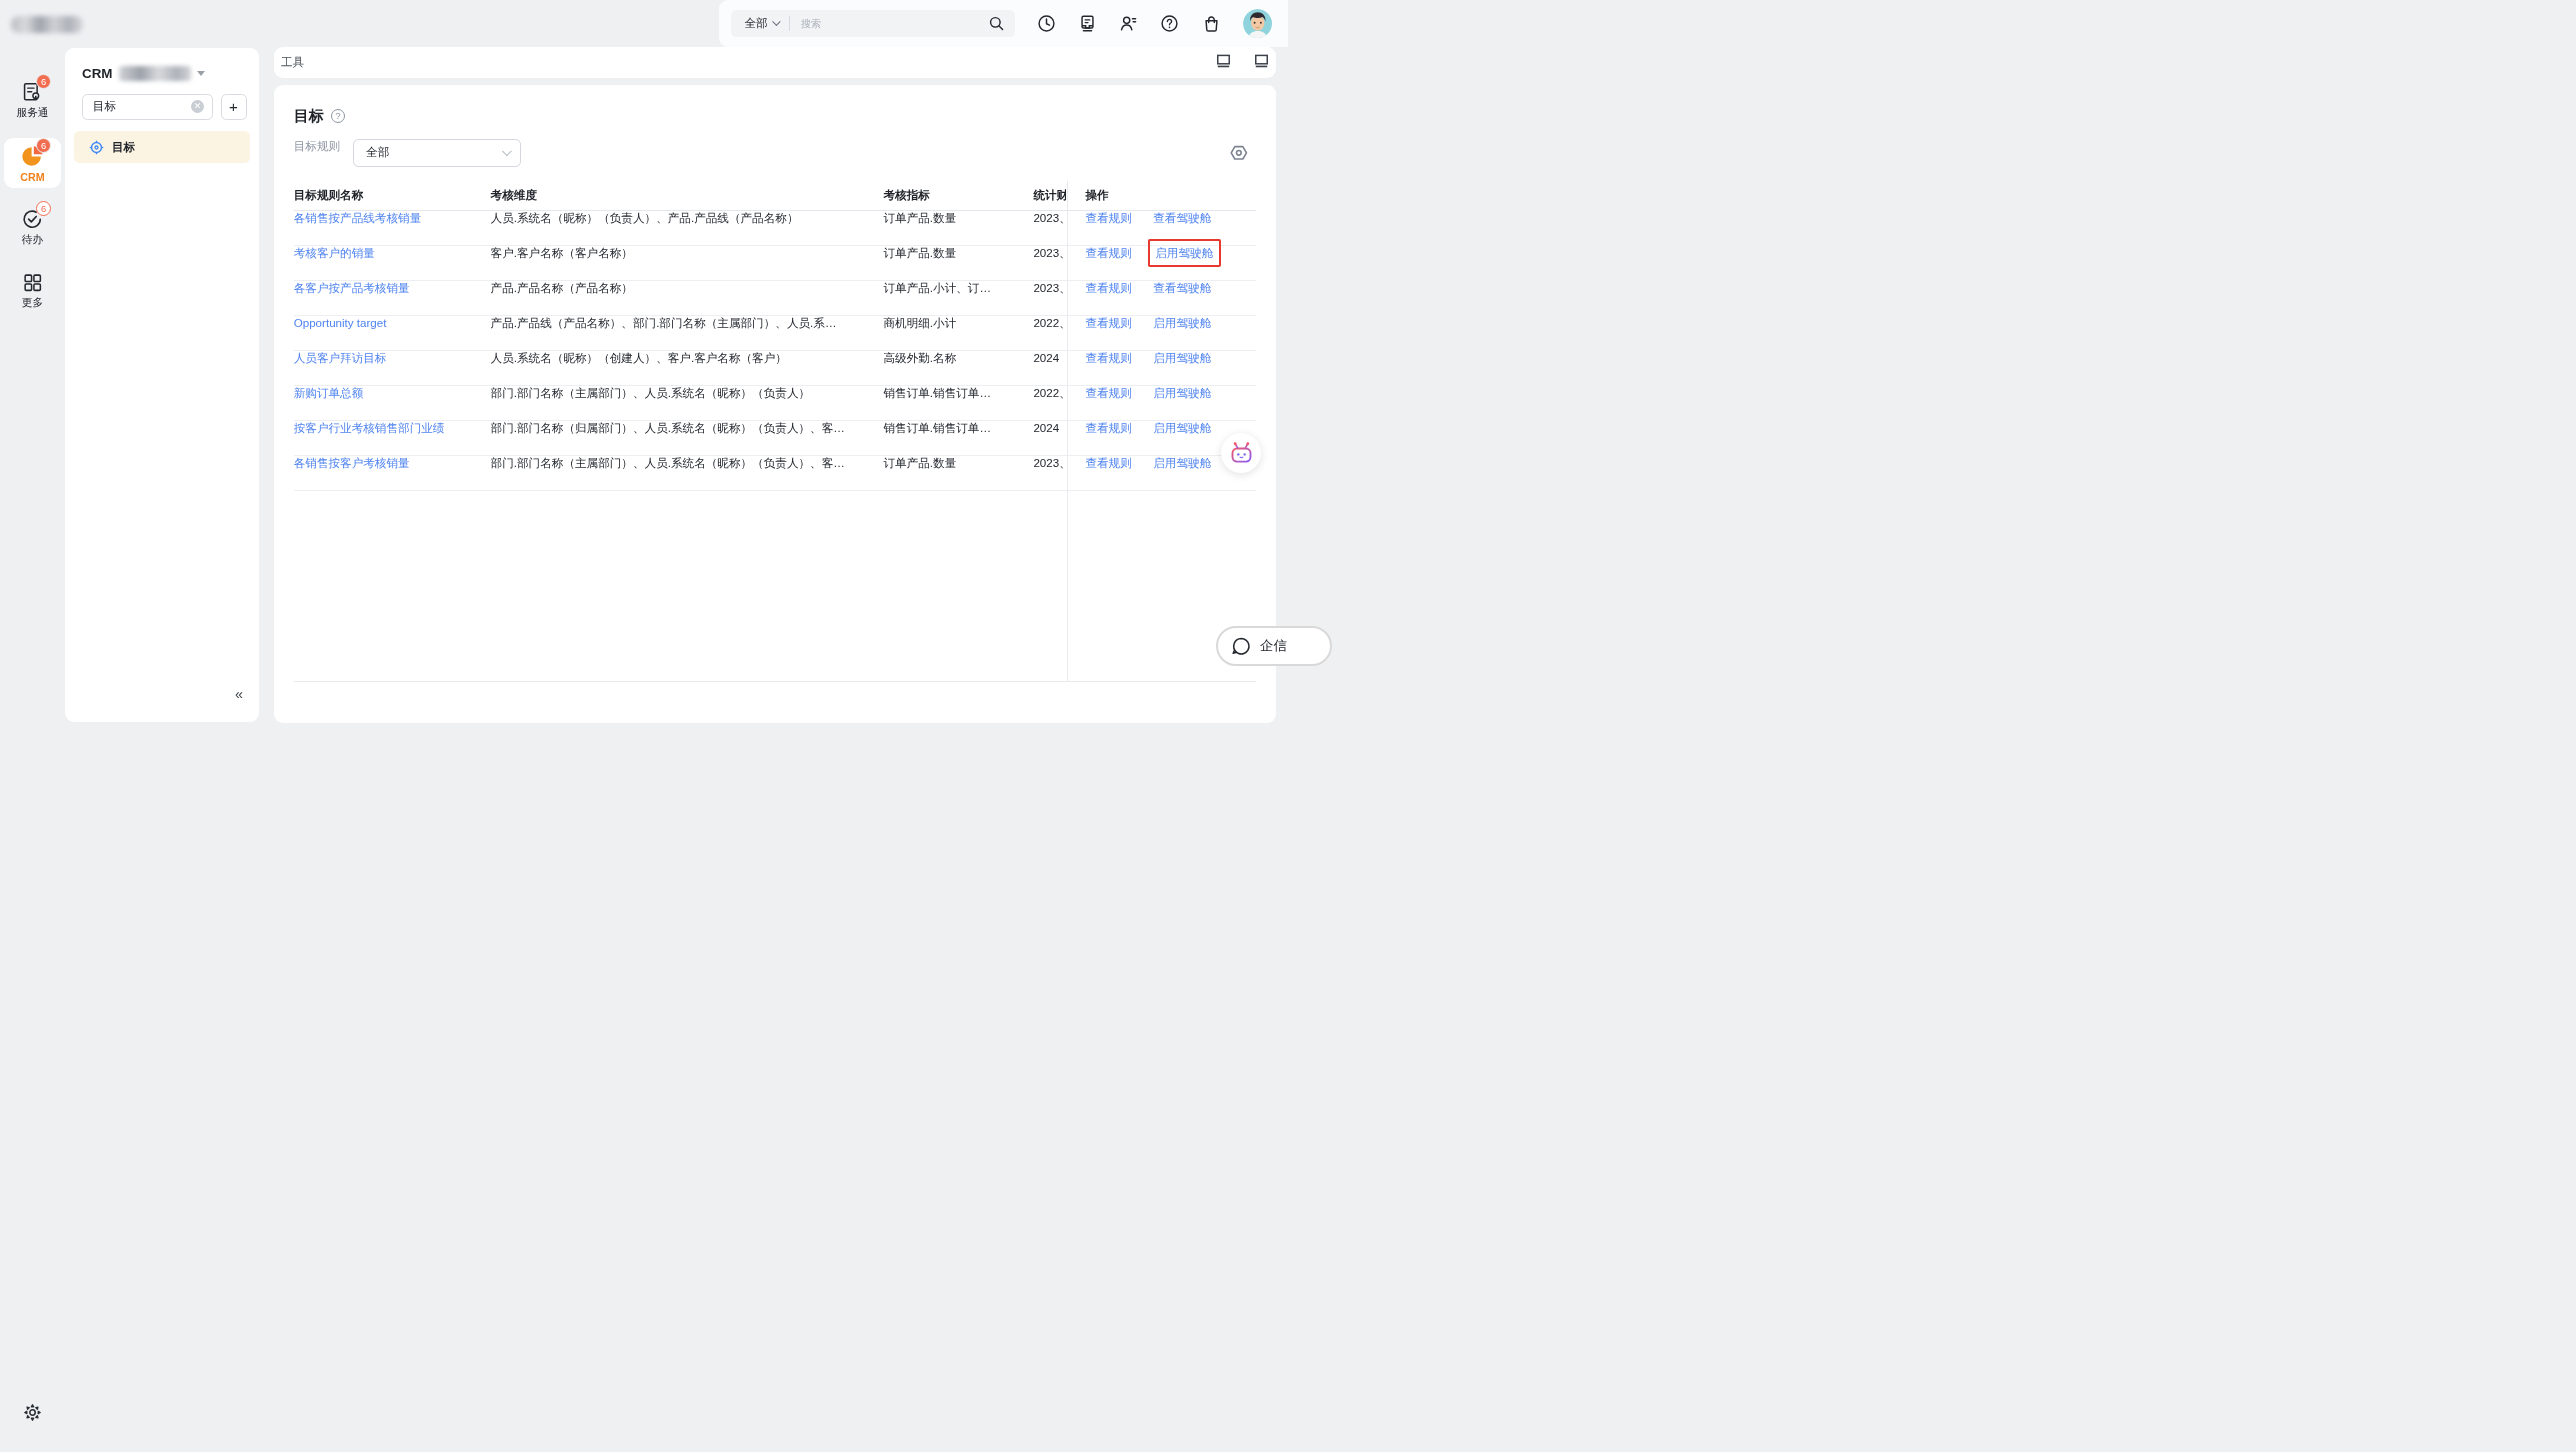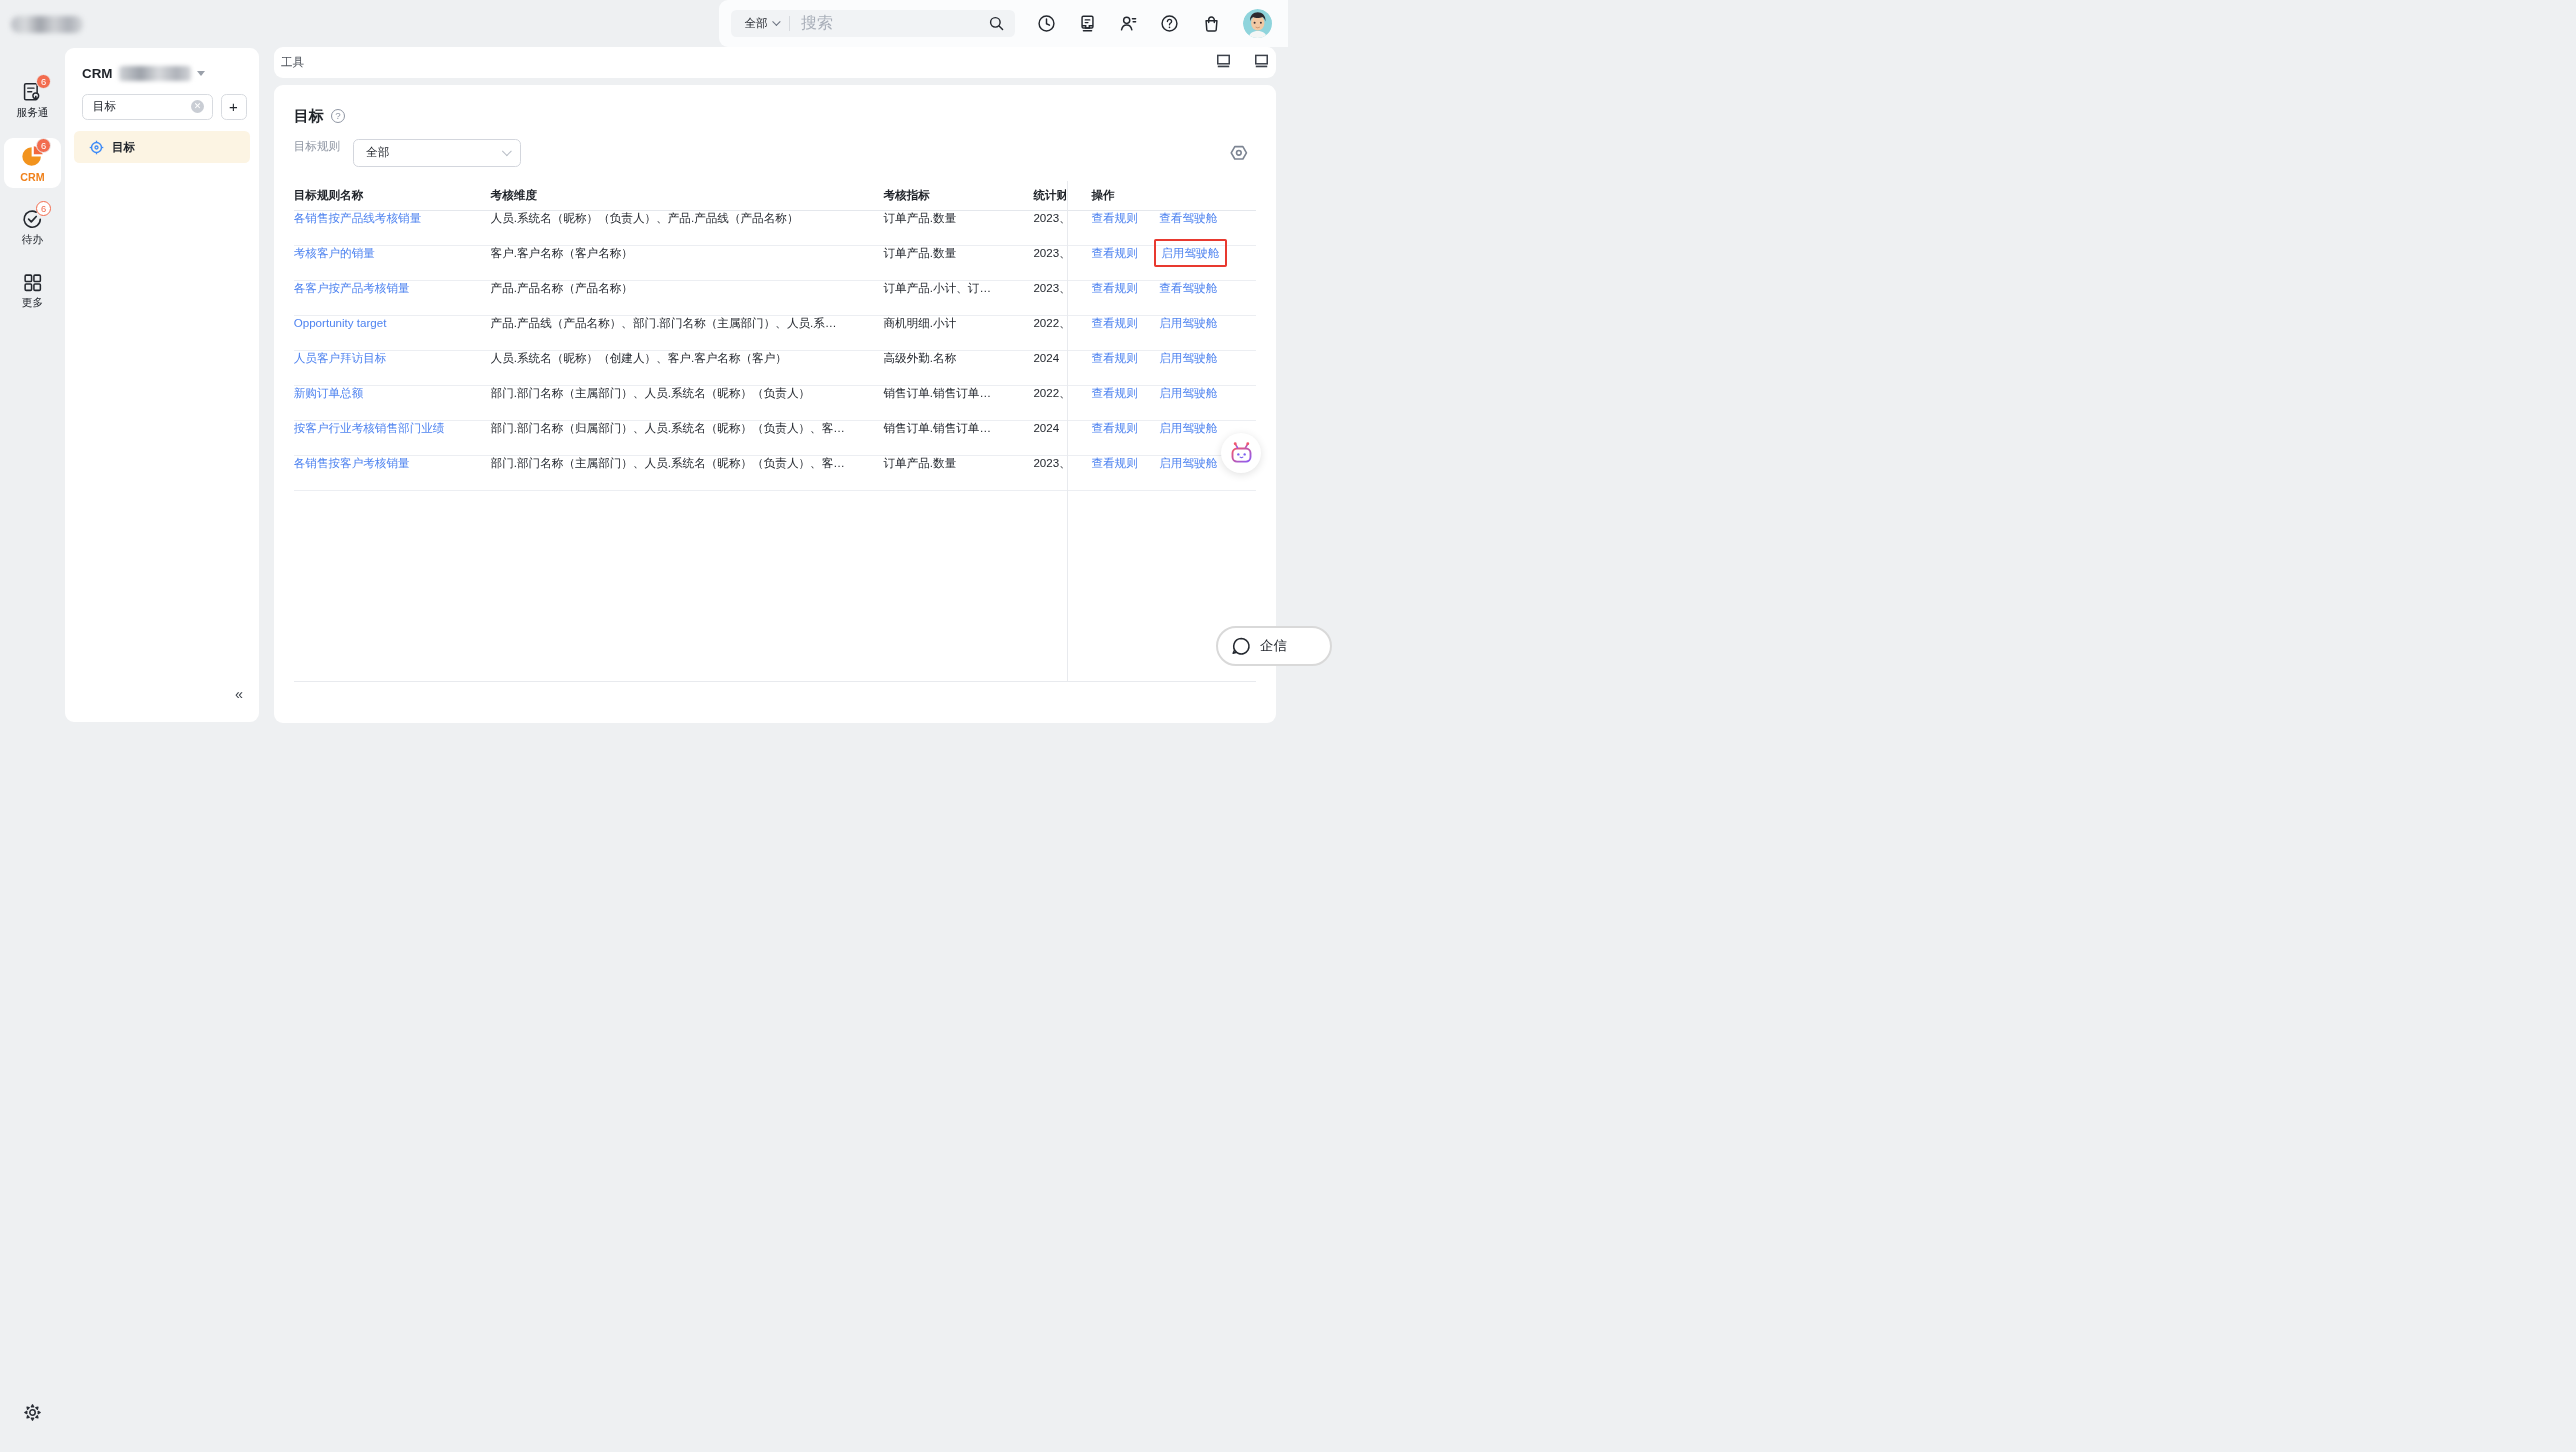--- a/index.html
+++ b/index.html
@@ -12,21 +12,21 @@
     background:linear-gradient(90deg,#b9bcc2,#d8dadd 20%,#9fa3aa 40%,#cfd1d5 60%,#adb1b8 80%,#d5d7da);
     filter:blur(2.7px); }
   .topbar-right { position:absolute; right:0; top:0; height:47px; display:flex; align-items:center;
     gap:21.5px; background:#fbfcfd; border-radius:9px 0 0 9px; padding:0 16px 0 12.5px; }
   .search-pill { width:284px; height:27px; background:#f1f3f5; border-radius:5.4px; display:flex;
     align-items:center; padding:0 10.7px 0 13.4px; gap:7.2px; }
   .search-scope { font-size:11.6px; color:#23272e; display:flex; align-items:center; gap:4.5px; cursor:pointer; }
   .caret-sm { width:6.3px; height:6.3px; border-right:1.3px solid #6b7280; border-bottom:1.3px solid #6b7280;
     transform:rotate(45deg) translateY(-1.8px); }
   .search-div { width:0.9px; height:14.3px; background:#d7dade; margin:0 3.6px; }
-  .search-ph { font-size:16px; color:#a9afb9; flex:1; }
+  .search-ph { font-size:10px; color:#a9afb9; flex:1; }
   .ticons { display:flex; align-items:center; gap:21.5px; }
   .ticon { width:19.7px; height:19.7px; display:flex; align-items:center; justify-content:center; cursor:pointer; }
   .avatar { width:29.5px; height:29.5px; border-radius:50%; overflow:hidden; cursor:pointer; }
 
   
   .rail { position:absolute; left:0; top:47px; width:65px; bottom:0; }
   .rail-item { position:relative; width:57px; margin:0 auto 12.5px auto; padding:7.2px 0 5.4px 0;
     display:flex; flex-direction:column; align-items:center; gap:2.7px; cursor:pointer; border-radius:9px; }
   .rail-item .lbl { font-size:10.7px; color:#23272e; }
   .rail-item.active { background:#ffffff; }
@@ -82,21 +82,21 @@
   .nut { position:absolute; right:7.2px; top:4.5px; cursor:pointer; }
 
   .table { position:relative; margin-top:14.3px; height:501px; border-bottom:0.9px solid #e8eaee; }
   .thead { display:flex; height:29.5px; align-items:center; border-bottom:0.9px solid #e4e7ec; }
   .thead .c { font-size:11.6px; font-weight:bold; color:#1f2329; }
   .trow { display:flex; height:35px; align-items:flex-start; border-bottom:0.9px solid #eceef2; }
   .c-name { width:197px; padding-right:10.7px; }
   .c-dim  { width:393px; padding-right:10.7px; }
   .c-ind  { width:150px; padding-right:9px; }
   .c-stat { width:33px; overflow:hidden; white-space:nowrap; }
-  .c-ops  { width:190px; padding-left:25px; display:flex; align-items:center; gap:21.5px; }
+  .c-ops  { width:190px; padding-left:19px; display:flex; align-items:center; gap:21.5px; }
   .cell { font-size:11.6px; color:#23272e; white-space:nowrap; overflow:hidden; }
   a.blue, .blue { color:#4e83f0; text-decoration:none; cursor:pointer; font-size:11.6px; white-space:nowrap; }
   .vline { position:absolute; left:773px; top:0; bottom:0; width:0.9px; background:#e8eaee; }
   .hl-box { border:2.7px solid #e8392f; border-radius:1.8px; padding:4.5px 5.4px; margin:-7.2px -8px -7.2px -5.4px; }
 
   
   .robot-fab { position:absolute; left:1221px; top:433px; width:40px; height:40px; border-radius:50%;
     background:#fff; box-shadow:0 1.8px 9px rgba(0,0,0,.12); display:flex; align-items:center;
     justify-content:center; cursor:pointer; }
   .chat-fab { position:absolute; left:1216px; top:626px; width:116px; height:40px; border-radius:20.6px;

